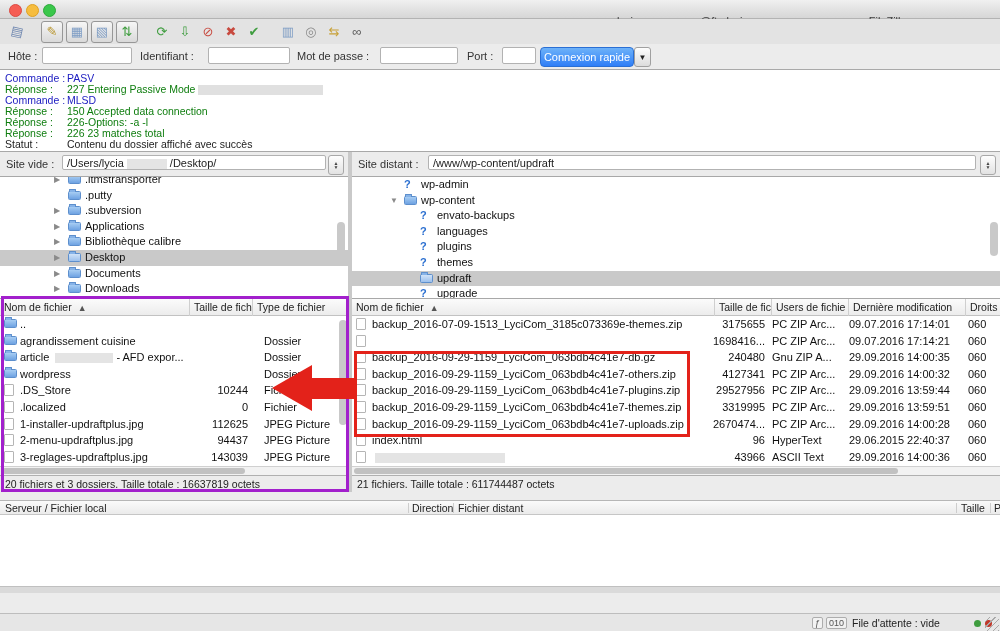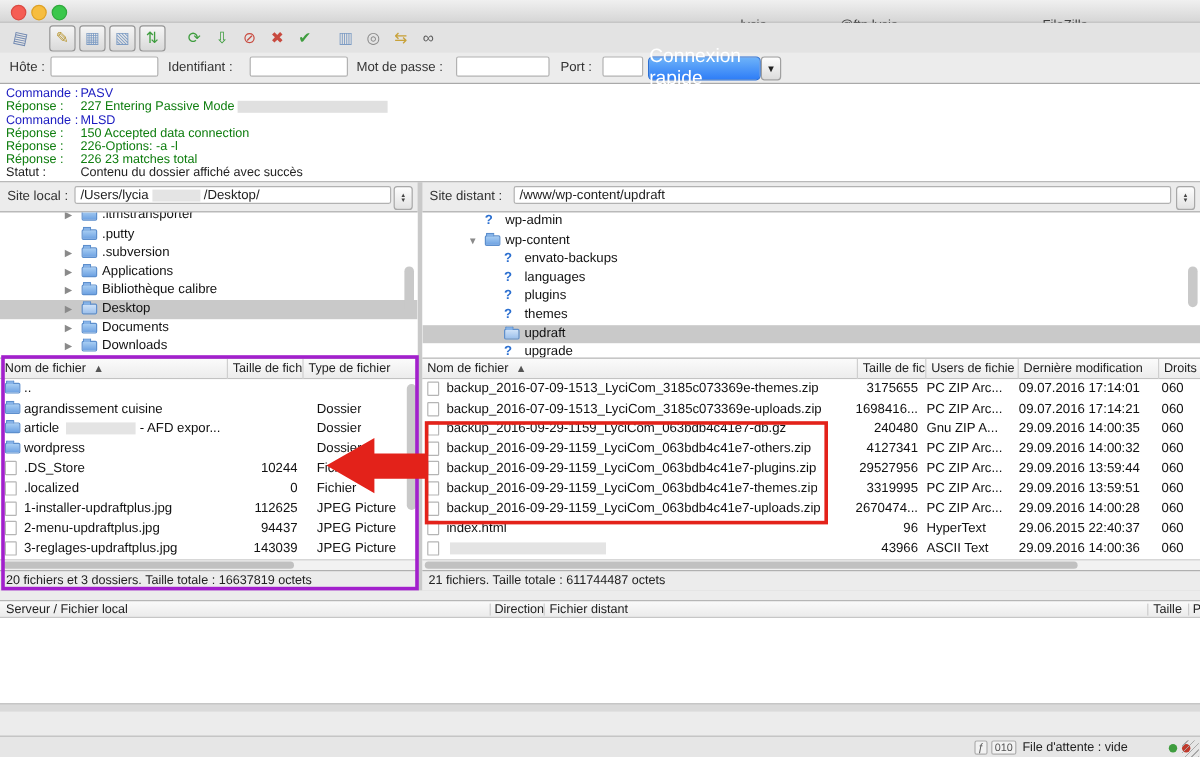--- a/index.html
+++ b/index.html
@@ -23,21 +23,21 @@
   .tbicon.gap{margin-left:14px;}
   .tbicon .glyph{font-size:13px;line-height:1;}
 
   
   .quickconnect{position:absolute;left:0;top:44px;width:1000px;height:25px;background:#ececec;
     border-bottom:1px solid #a9a9a9;}
   .qclabel{position:absolute;top:6px;color:#333;}
   .qcinput{position:absolute;top:3px;height:15px;border:1px solid #b2b2b2;border-radius:2px;
     background:#fff;font-family:"Liberation Sans",sans-serif;font-size:11px;padding:0 3px;}
   .qcbtn{position:absolute;left:540px;top:3px;width:92px;height:18px;border:1px solid #2a6fd4;border-radius:4px;
-    background:linear-gradient(#6db2f9,#2f7ef7);color:#fff;font-size:16px;display:flex;
+    background:linear-gradient(#6db2f9,#2f7ef7);color:#fff;font-size:11px;display:flex;
     align-items:center;justify-content:center;}
   .qcdrop{position:absolute;left:634px;top:3px;width:15px;height:18px;border:1px solid #a0a0a0;border-radius:3px;
     background:linear-gradient(#fdfdfd,#dcdcdc);font-size:8px;color:#222;display:flex;align-items:center;justify-content:center;}
 
   
   .log{position:absolute;left:0;top:70px;width:1000px;height:82px;background:#fff;
     border-bottom:1px solid #a8a8a8;padding-top:3px;box-sizing:border-box;}
   .logline{height:11px;line-height:11px;font-size:10.5px;padding-left:5px;white-space:nowrap;}
   .loglabel{display:inline-block;width:62px;}
   .command{color:#1a1ac0;}
@@ -210,21 +210,21 @@
       <div class="logline"><span class="loglabel response">Réponse :</span><span class="logtext response">150 Accepted data connection</span></div>
       <div class="logline"><span class="loglabel response">Réponse :</span><span class="logtext response">226-Options: -a -l</span></div>
       <div class="logline"><span class="loglabel response">Réponse :</span><span class="logtext response">226 23 matches total</span></div>
       <div class="logline"><span class="loglabel status">Statut :</span><span class="logtext status">Contenu du dossier affiché avec succès</span></div>
     </div>
 
   <div class="main">
 
     <div class="panel local">
       <div class="pathrow">
-        <span class="pathlabel">Site local :</span>
+        <span class="pathlabel">Site vide :</span>
         <div class="fakeinput" style="left:62px;width:264px">
           <span>/Users/lycia</span><span class="redact-inline" style="width:40px"></span><span>/Desktop/</span>
         </div>
         <div class="stepper" style="left:328px">
             <span>▲</span>
             <span>▼</span>
           </div>
       </div>
       <div class="tree" id="localtree">
           <div class="trow" style="margin-top: -5px;">
@@ -394,21 +394,20 @@
           <div class="frow">
             <span class="icon-file" style="left: 4px;"></span>
             <span class="fcell rname">backup_2016-07-09-1513_LyciCom_3185c073369e-themes.zip</span>
             <span class="fcell rsize">3175655</span>
             <span class="fcell rtype">PC ZIP Arc...</span>
             <span class="fcell rdate">09.07.2016 17:14:01</span>
             <span class="fcell rdroits">060</span>
           </div>
           <div class="frow">
             <span class="icon-file" style="left: 4px;"></span>
-            <span class="fcell rname">backup_2016-07-09-1513_LyciCom_3185c073369e-uploads.zip</span>
             <span class="fcell rsize">1698416...</span>
             <span class="fcell rtype">PC ZIP Arc...</span>
             <span class="fcell rdate">09.07.2016 17:14:21</span>
             <span class="fcell rdroits">060</span>
           </div>
           <div class="frow">
             <span class="icon-file" style="left: 4px;"></span>
             <span class="fcell rname">backup_2016-09-29-1159_LyciCom_063bdb4c41e7-db.gz</span>
             <span class="fcell rsize">240480</span>
             <span class="fcell rtype">Gnu ZIP A...</span>

